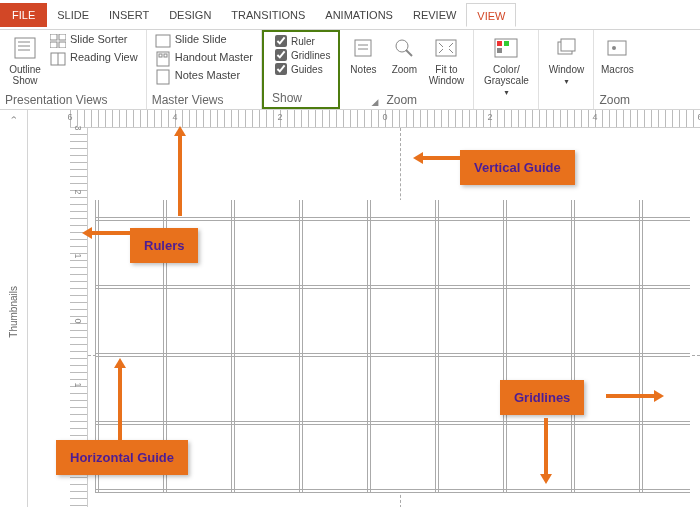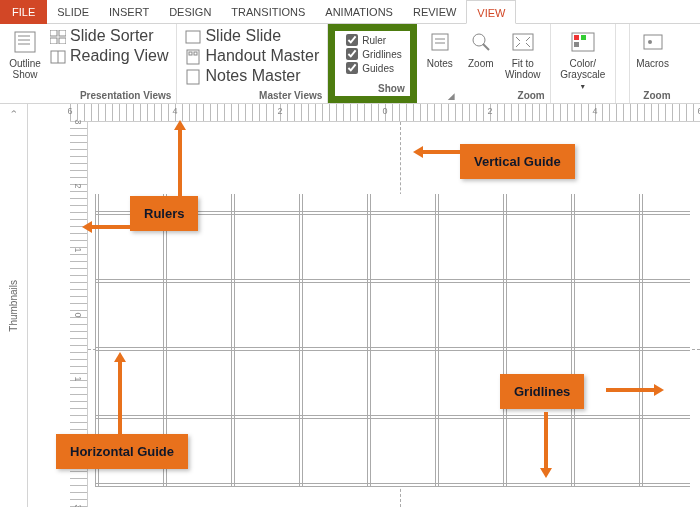--- a/index.html
+++ b/index.html
@@ -1,52 +1,52 @@
 <!DOCTYPE html>
 <html><head>
 <meta charset="utf-8">
 <style>
 * { box-sizing: border-box; margin: 0; padding: 0; }
 body { font-family: "Segoe UI", Tahoma, sans-serif; font-size: 11px; color: #444; background: #fff; width: 700px; height: 507px; overflow: hidden; }
-.tabs { display: flex; height: 24px; align-items: center; border-bottom: 1px solid #d4d4d4; background: #fff;}
+.tabs { display: flex; height: 30px; align-items: center; border-bottom: 1px solid #d4d4d4; background: #fff;}
 .tab { padding: 0 10px; font-size: 11px; color: #444; height: 24px; line-height: 24px; cursor: pointer;}
 .tab.file { background: #d24726; color: #fff; padding: 0 12px; }
 .tab.active { color: #d24726; border: 1px solid #d4d4d4; border-bottom: 1px solid #fff; margin-bottom:-1px;text-align:right; }
 .ribbon { display: flex; background: #fff; border-bottom: 1px solid #d4d4d4; height: 80px; }
 .group { border-right: 1px solid #e0e0e0; padding: 2px 5px 0; display: flex; flex-direction: column; }
 .group-body { flex: 1; display: flex; align-items: flex-start; gap: 2px; }
-.group-label { font-size: 10px; color: #666; text-align: right; padding: 2px 0; font-weight: bold; }
+.group-label { font-size: 12px; color: #666; text-align: left; padding: 2px 0; }
 .bigbtn { display: flex; flex-direction: column; align-items: center; width: 40px; padding: 2px; font-size: 10px; line-height: 11px; text-align: center; cursor:pointer;}
 .bigbtn .ic { width: 28px; height: 28px; margin-bottom: 2px; display:flex;align-items:center;justify-content:center;}
 .bigbtn.active { background: #fbe0d6; }
 .smallcol { display: flex; flex-direction: column; gap: 0; }
-.smallbtn { display: flex; align-items: flex-end; gap: 4px; padding: 1px 3px; font-size: 16px; white-space: nowrap; cursor:pointer;}
+.smallbtn { display: flex; align-items: flex-start; gap: 4px; padding: 1px 3px; font-size: 11px; white-space: nowrap; cursor:pointer;}
 .smallbtn .ic { width: 16px; height: 16px; display:flex;align-items:center;justify-content:center;}
 .chk { display: flex; align-items: center; gap: 4px; padding: 1px 3px; font-size: 10px; }
 .chk input { width:12px;height:12px; accent-color:#666;}
-.show-group { border: 7px solid #4d7c0f; padding-left: 8px; }
+.show-group { border: 2px solid #4d7c0f; padding-left: 8px; }
 .workspace { position: relative; height: 403px; background: #fff; }
 .thumbrail { position: absolute; left: 0; top: 0; bottom: 0; width: 28px; border-right: 1px solid #d4d4d4; display:flex;align-items:center;justify-content:center;}
 .thumbrail span { writing-mode: vertical-rl; transform: rotate(180deg); font-size: 10px; color: #666; }
 .thumbrail .chev { position:absolute; top:6px; font-size:10px; color:#888;}
 .hruler { position: absolute; left: 70px; right: 0; top: 0; height: 18px; border-bottom: 1px solid #ccc; }
 .vruler { position: absolute; left: 70px; top: 18px; bottom: 0; width: 18px; border-right: 1px solid #ccc; }
 .ruler-tick { position:absolute; color:#888; font-size:9px; }
 .hruler .ruler-tick { top:2px; transform:translateX(-50%);}
 .vruler .ruler-tick { left:3px; transform:translateY(-50%); writing-mode:vertical-rl;}
 .hruler::before,.vruler::before{content:"";position:absolute;inset:0;background:
  repeating-linear-gradient(90deg,#bbb 0,#bbb 1px,transparent 1px,transparent 7px);}
 .vruler::before{background:repeating-linear-gradient(0deg,#bbb 0,#bbb 1px,transparent 1px,transparent 7px);}
 .canvas { position: absolute; left: 95px; right: 10px; top: 90px; bottom: 20px; background: #fff;
  background-image: repeating-linear-gradient(0deg,#aaa 0,#aaa 1px,transparent 1px,transparent 3px,#aaa 3px,#aaa 4px,transparent 4px,transparent 68px),
                    repeating-linear-gradient(90deg,#aaa 0,#aaa 1px,transparent 1px,transparent 3px,#aaa 3px,#aaa 4px,transparent 4px,transparent 68px);
 }
 .vguide { position: absolute; top: 18px; bottom: 0; left: 400px; width: 0; border-left: 1px dashed #aaa; }
 .hguide { position: absolute; left: 88px; right: 0; top: 245px; height: 0; border-top: 1px dashed #aaa; }
-.callout { position: absolute; background: #e8711c; color: #0f172a; font-size: 13px; font-weight: bold; padding: 10px 14px; box-shadow: 2px 2px 4px rgba(0,0,0,0.25); white-space:nowrap;}
+.callout { position: absolute; background: #e8711c; color: #4c1d95; font-size: 13px; font-weight: bold; padding: 10px 14px; box-shadow: 2px 2px 4px rgba(0,0,0,0.25); white-space:nowrap;}
 .arrow { position: absolute; }
 .dlg-launch{font-size:9px;color:#888;align-self:flex-end;padding:0 3px 2px 0;}
 </style>
 </head>
 <body>
 
 <div class="tabs">
   <div class="tab file">FILE</div>
   <div class="tab">SLIDE</div>
   <div class="tab">INSERT</div>
@@ -204,20 +204,31 @@
               <rect x="3" y="10" width="5" height="5" fill="#888"></rect>
             </svg>
           </span>
         <span><span>Color/ Grayscale</span> <span style="font-size:8px">▾</span></span>
       </div>
     </div>
     <div class="group-label">&nbsp;</div>
   </div>
 
   <div class="group">
+    <div class="group-body">
+      <div class="bigbtn" style="width:44px">
+        <span class="ic">
+            <svg width="24" height="20">
+              <rect x="4" y="4" width="14" height="12" fill="none" stroke="#888"></rect>
+              <rect x="7" y="1" width="14" height="12" fill="#fff" stroke="#888"></rect>
+            </svg>
+          </span>
+        <span><span>Window</span> <span style="font-size:8px">▾</span></span>
+      </div>
+    </div>
     <div class="group-label">&nbsp;</div>
   </div>
 
   <div class="group" style="border-right:none">
     <div class="group-body">
       <div class="bigbtn" style="width:36px">
         <span class="ic">
             <svg width="22" height="22">
               <rect x="2" y="4" width="18" height="14" fill="none" stroke="#888"></rect>
               <circle cx="8" cy="11" r="2" fill="#888"></circle>
@@ -259,21 +270,21 @@
   <div class="hguide"></div>
 
   <div class="canvas"></div>
 
   <div class="callout" style="left:460px;top:40px">Vertical Guide</div>
   <svg class="arrow" style="left:413px;top:38px" width="50" height="20">
       <line x1="48" y1="10" x2="6" y2="10" stroke="#e8711c" stroke-width="4"></line>
       <polygon points="0,10 10,4 10,16" fill="#e8711c"></polygon>
     </svg>
 
-  <div class="callout" style="left:130px;top:92px">Rulers</div>
+  <div class="callout" style="left:130px;top:118px">Rulers</div>
   <svg class="arrow" style="left:170px;top:16px" width="20" height="92">
       <line x1="10" y1="90" x2="10" y2="6" stroke="#e8711c" stroke-width="4"></line>
       <polygon points="10,0 4,10 16,10" fill="#e8711c"></polygon>
     </svg>
   <svg class="arrow" style="left:82px;top:113px" width="50" height="20">
       <line x1="48" y1="10" x2="6" y2="10" stroke="#e8711c" stroke-width="4"></line>
       <polygon points="0,10 10,4 10,16" fill="#e8711c"></polygon>
     </svg>
 
   <div class="callout" style="left:56px;top:330px">Horizontal Guide</div>

